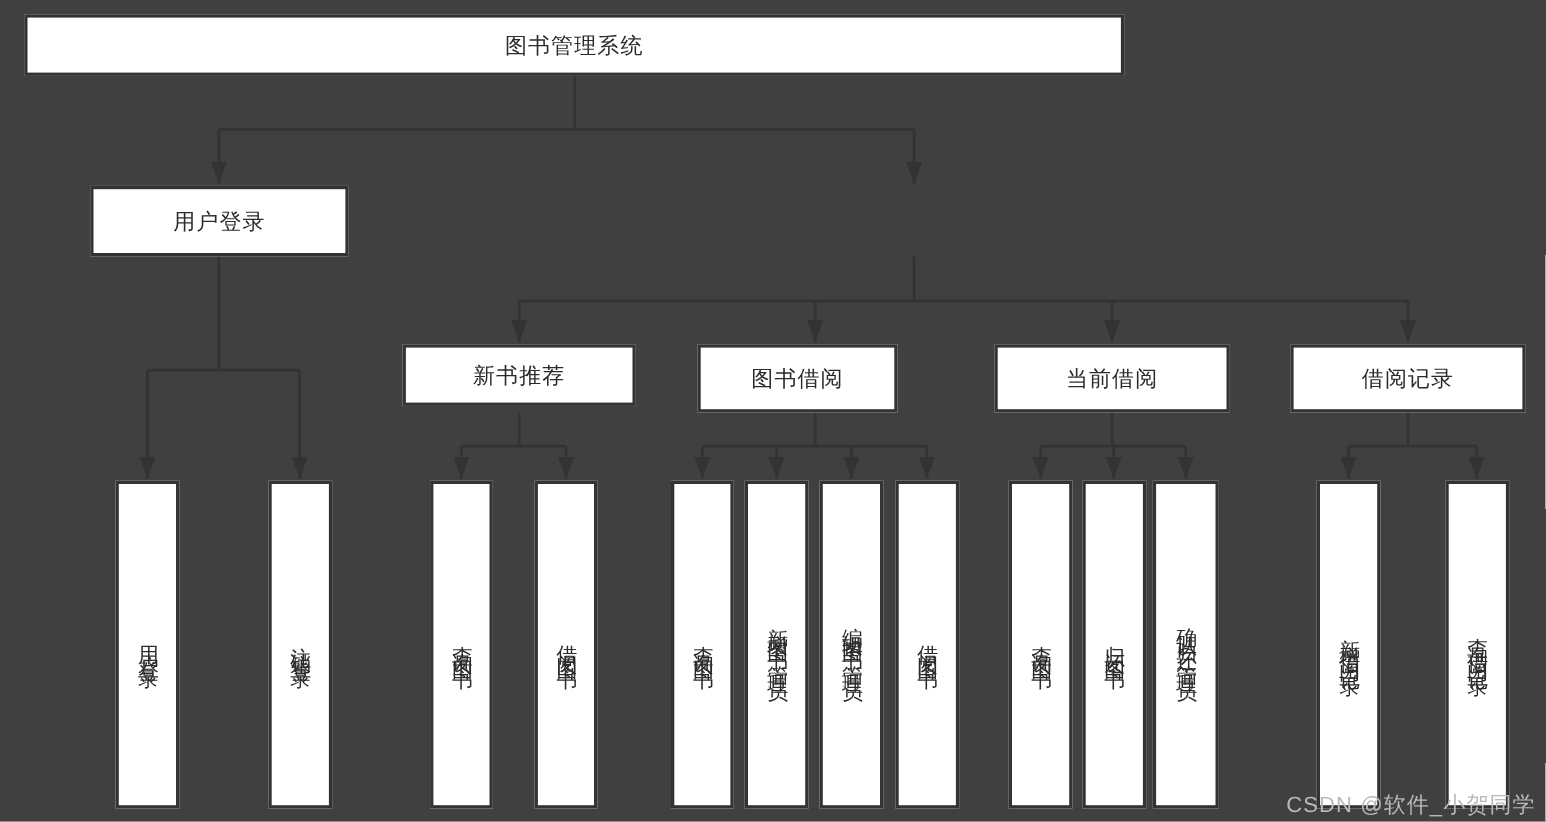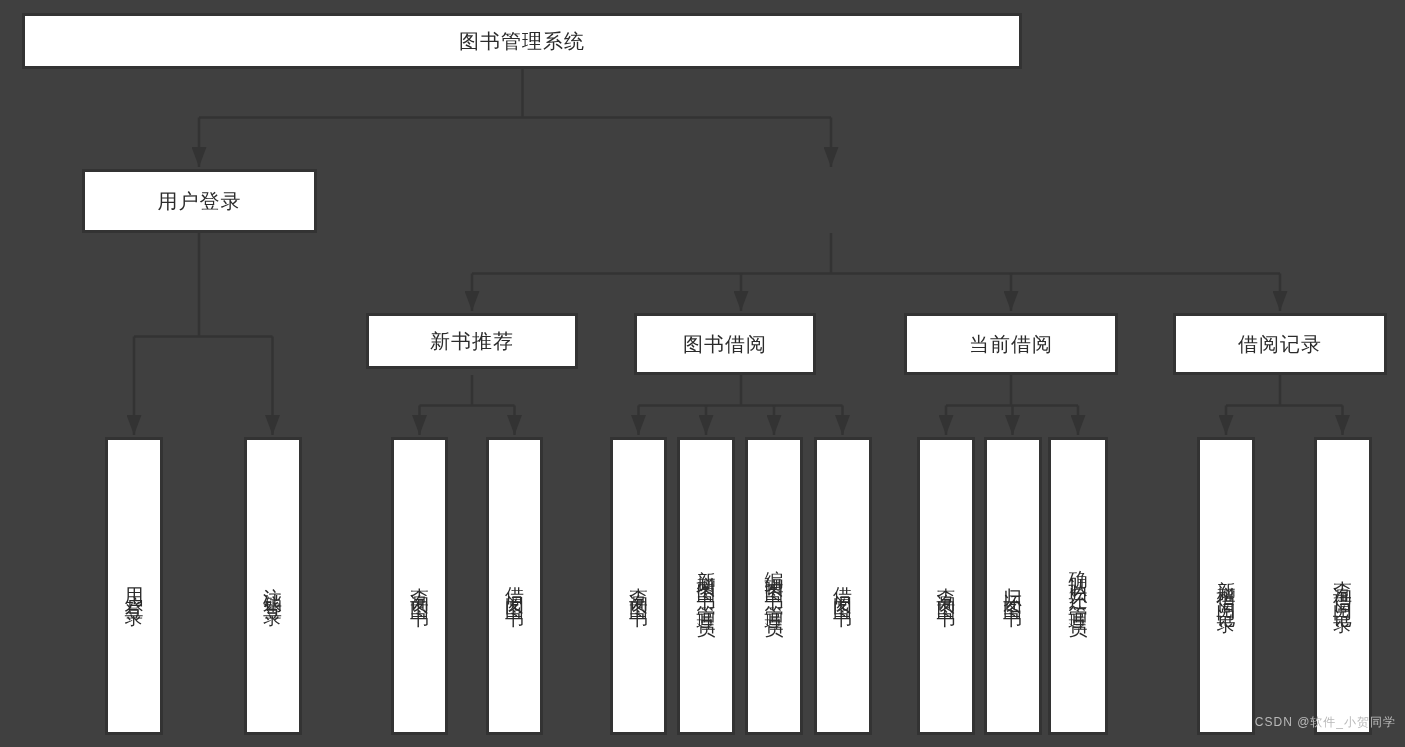--- a/index.html
+++ b/index.html
@@ -24,22 +24,22 @@
   .vbox{font-size:19px;}
   .vbox .vtext{
     writing-mode:vertical-rl;
     text-orientation:mixed;
     letter-spacing:7px;
     line-height:1.15;
     white-space:nowrap;
   }
   .watermark{
     position:absolute;
-    right:9px;bottom:16px;
-    font-size:12px;
+    right:9px;bottom:2px;
+    font-size:20px;
     color:#b9b9b9;
     letter-spacing:1px;
     z-index:5;
     white-space:nowrap;
   }
 </style>
 </head>
 <body>
 
 <div class="canvas">

